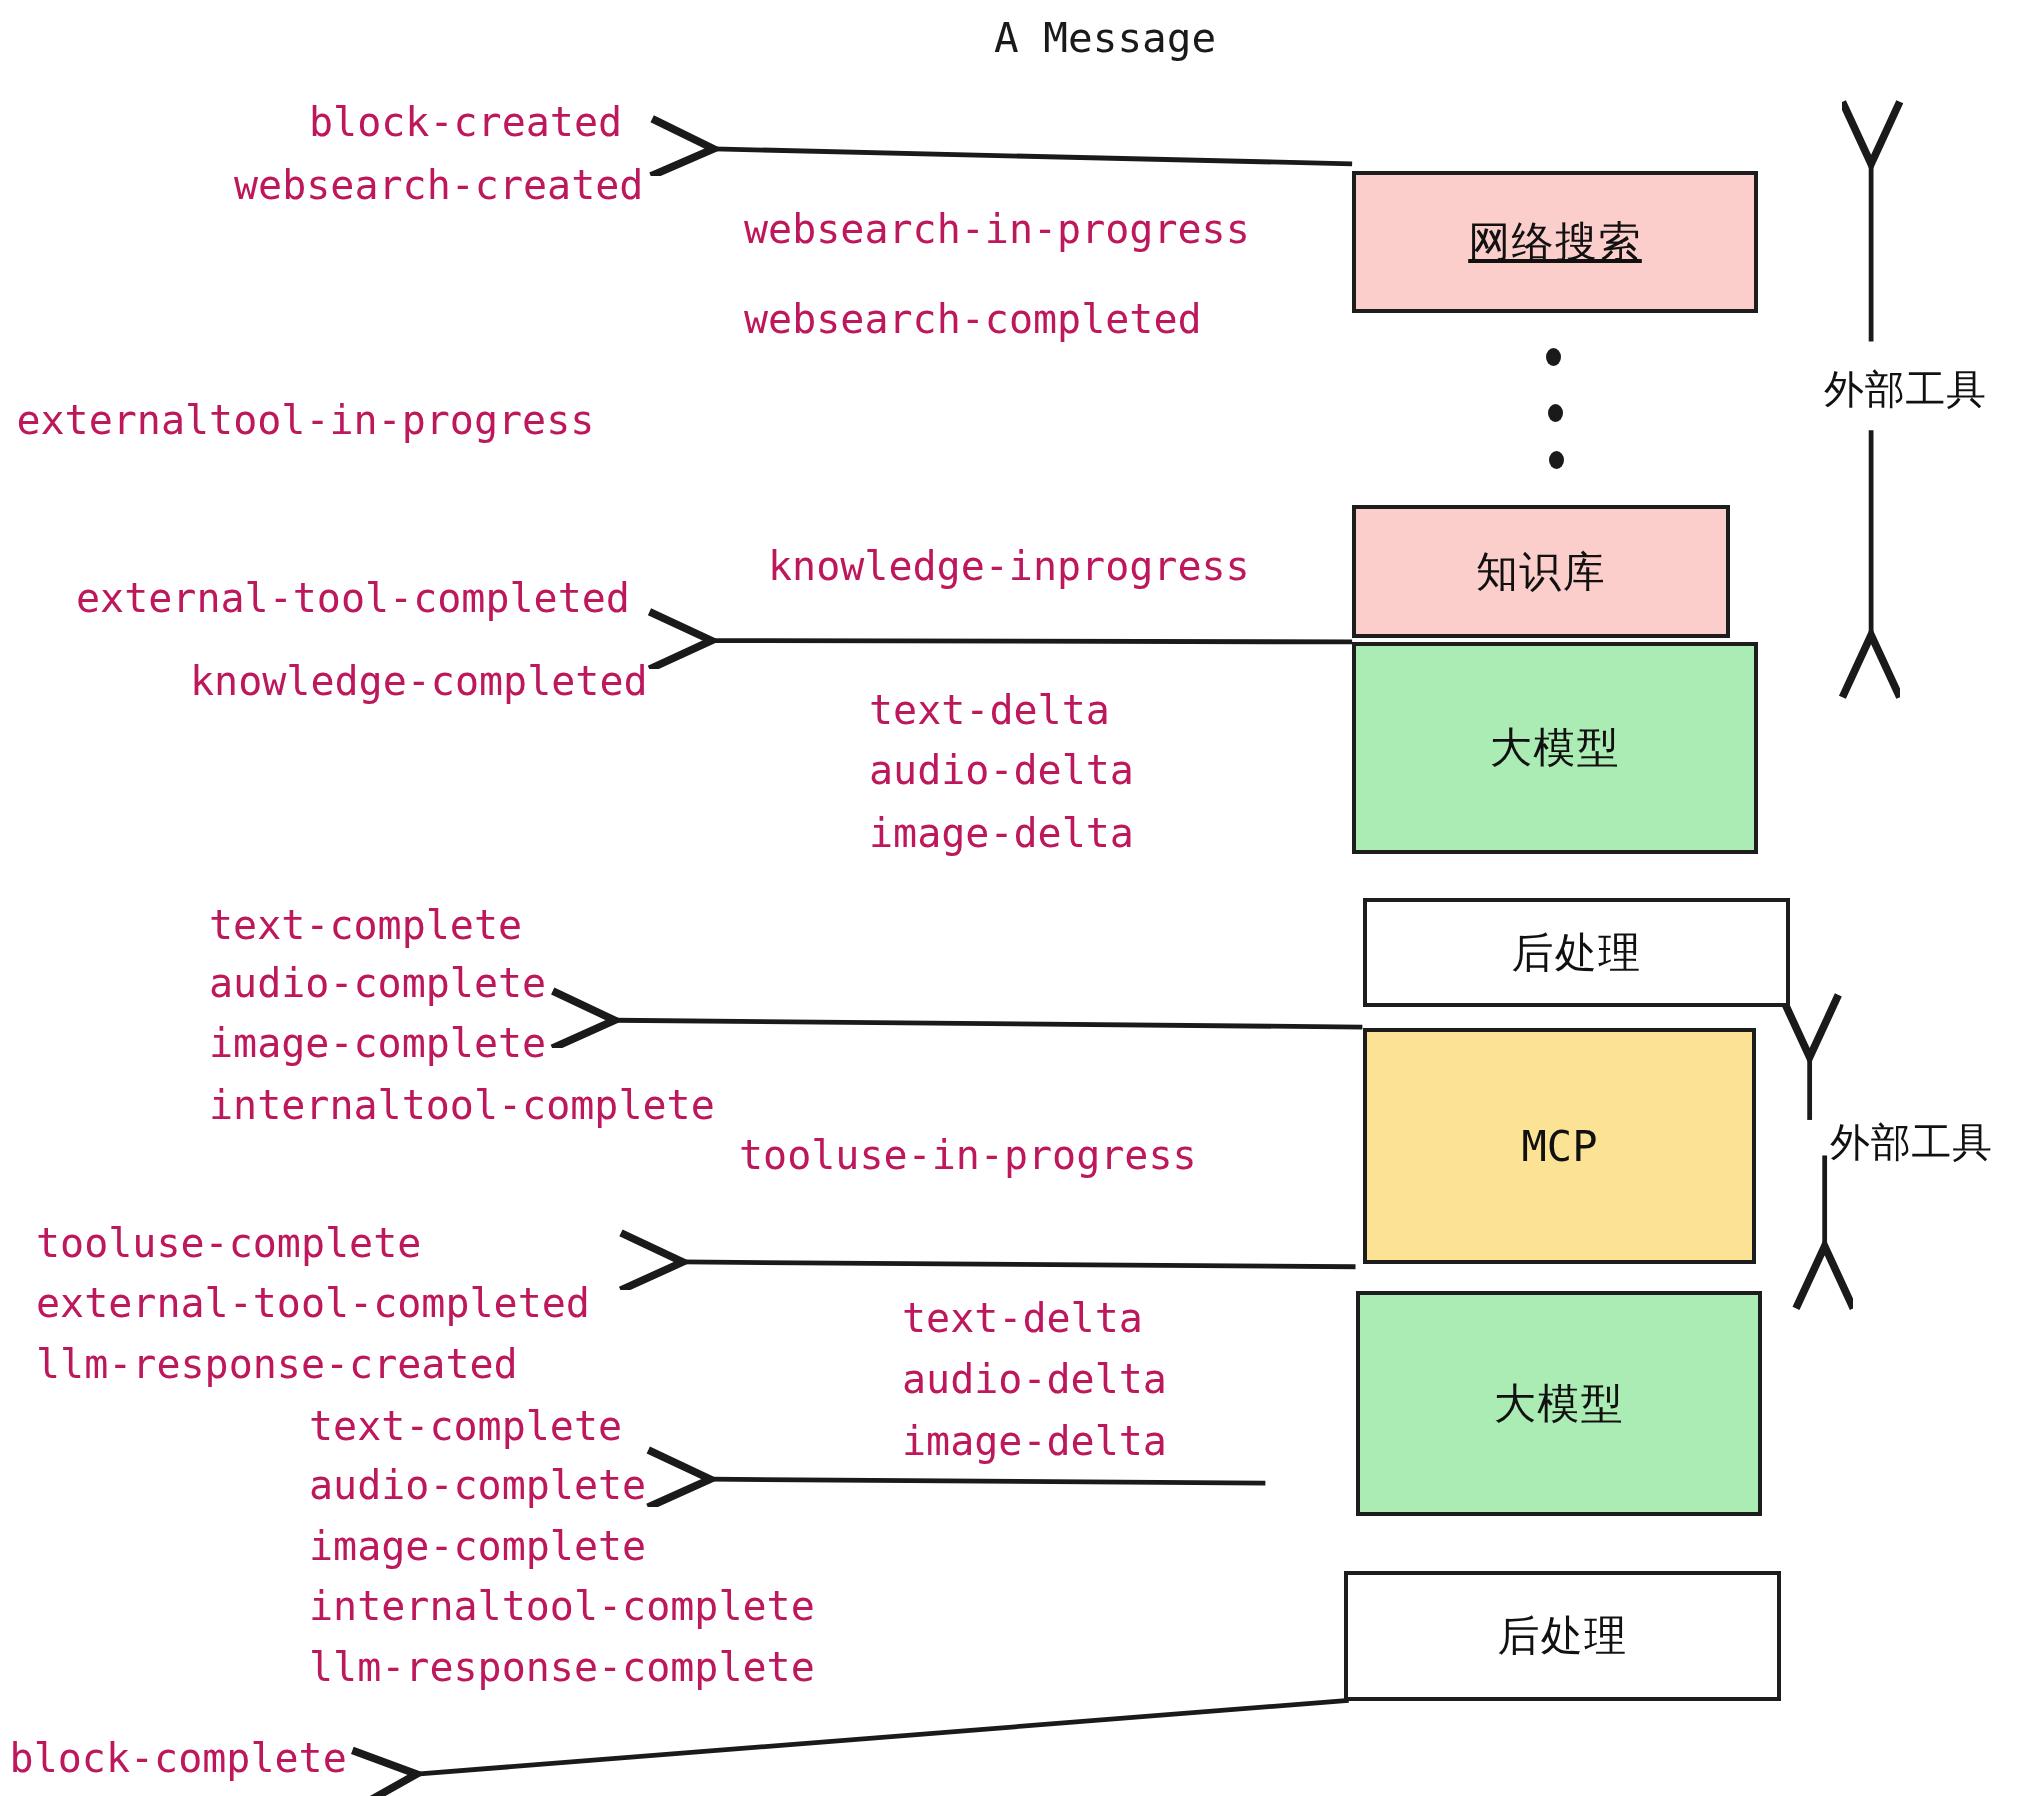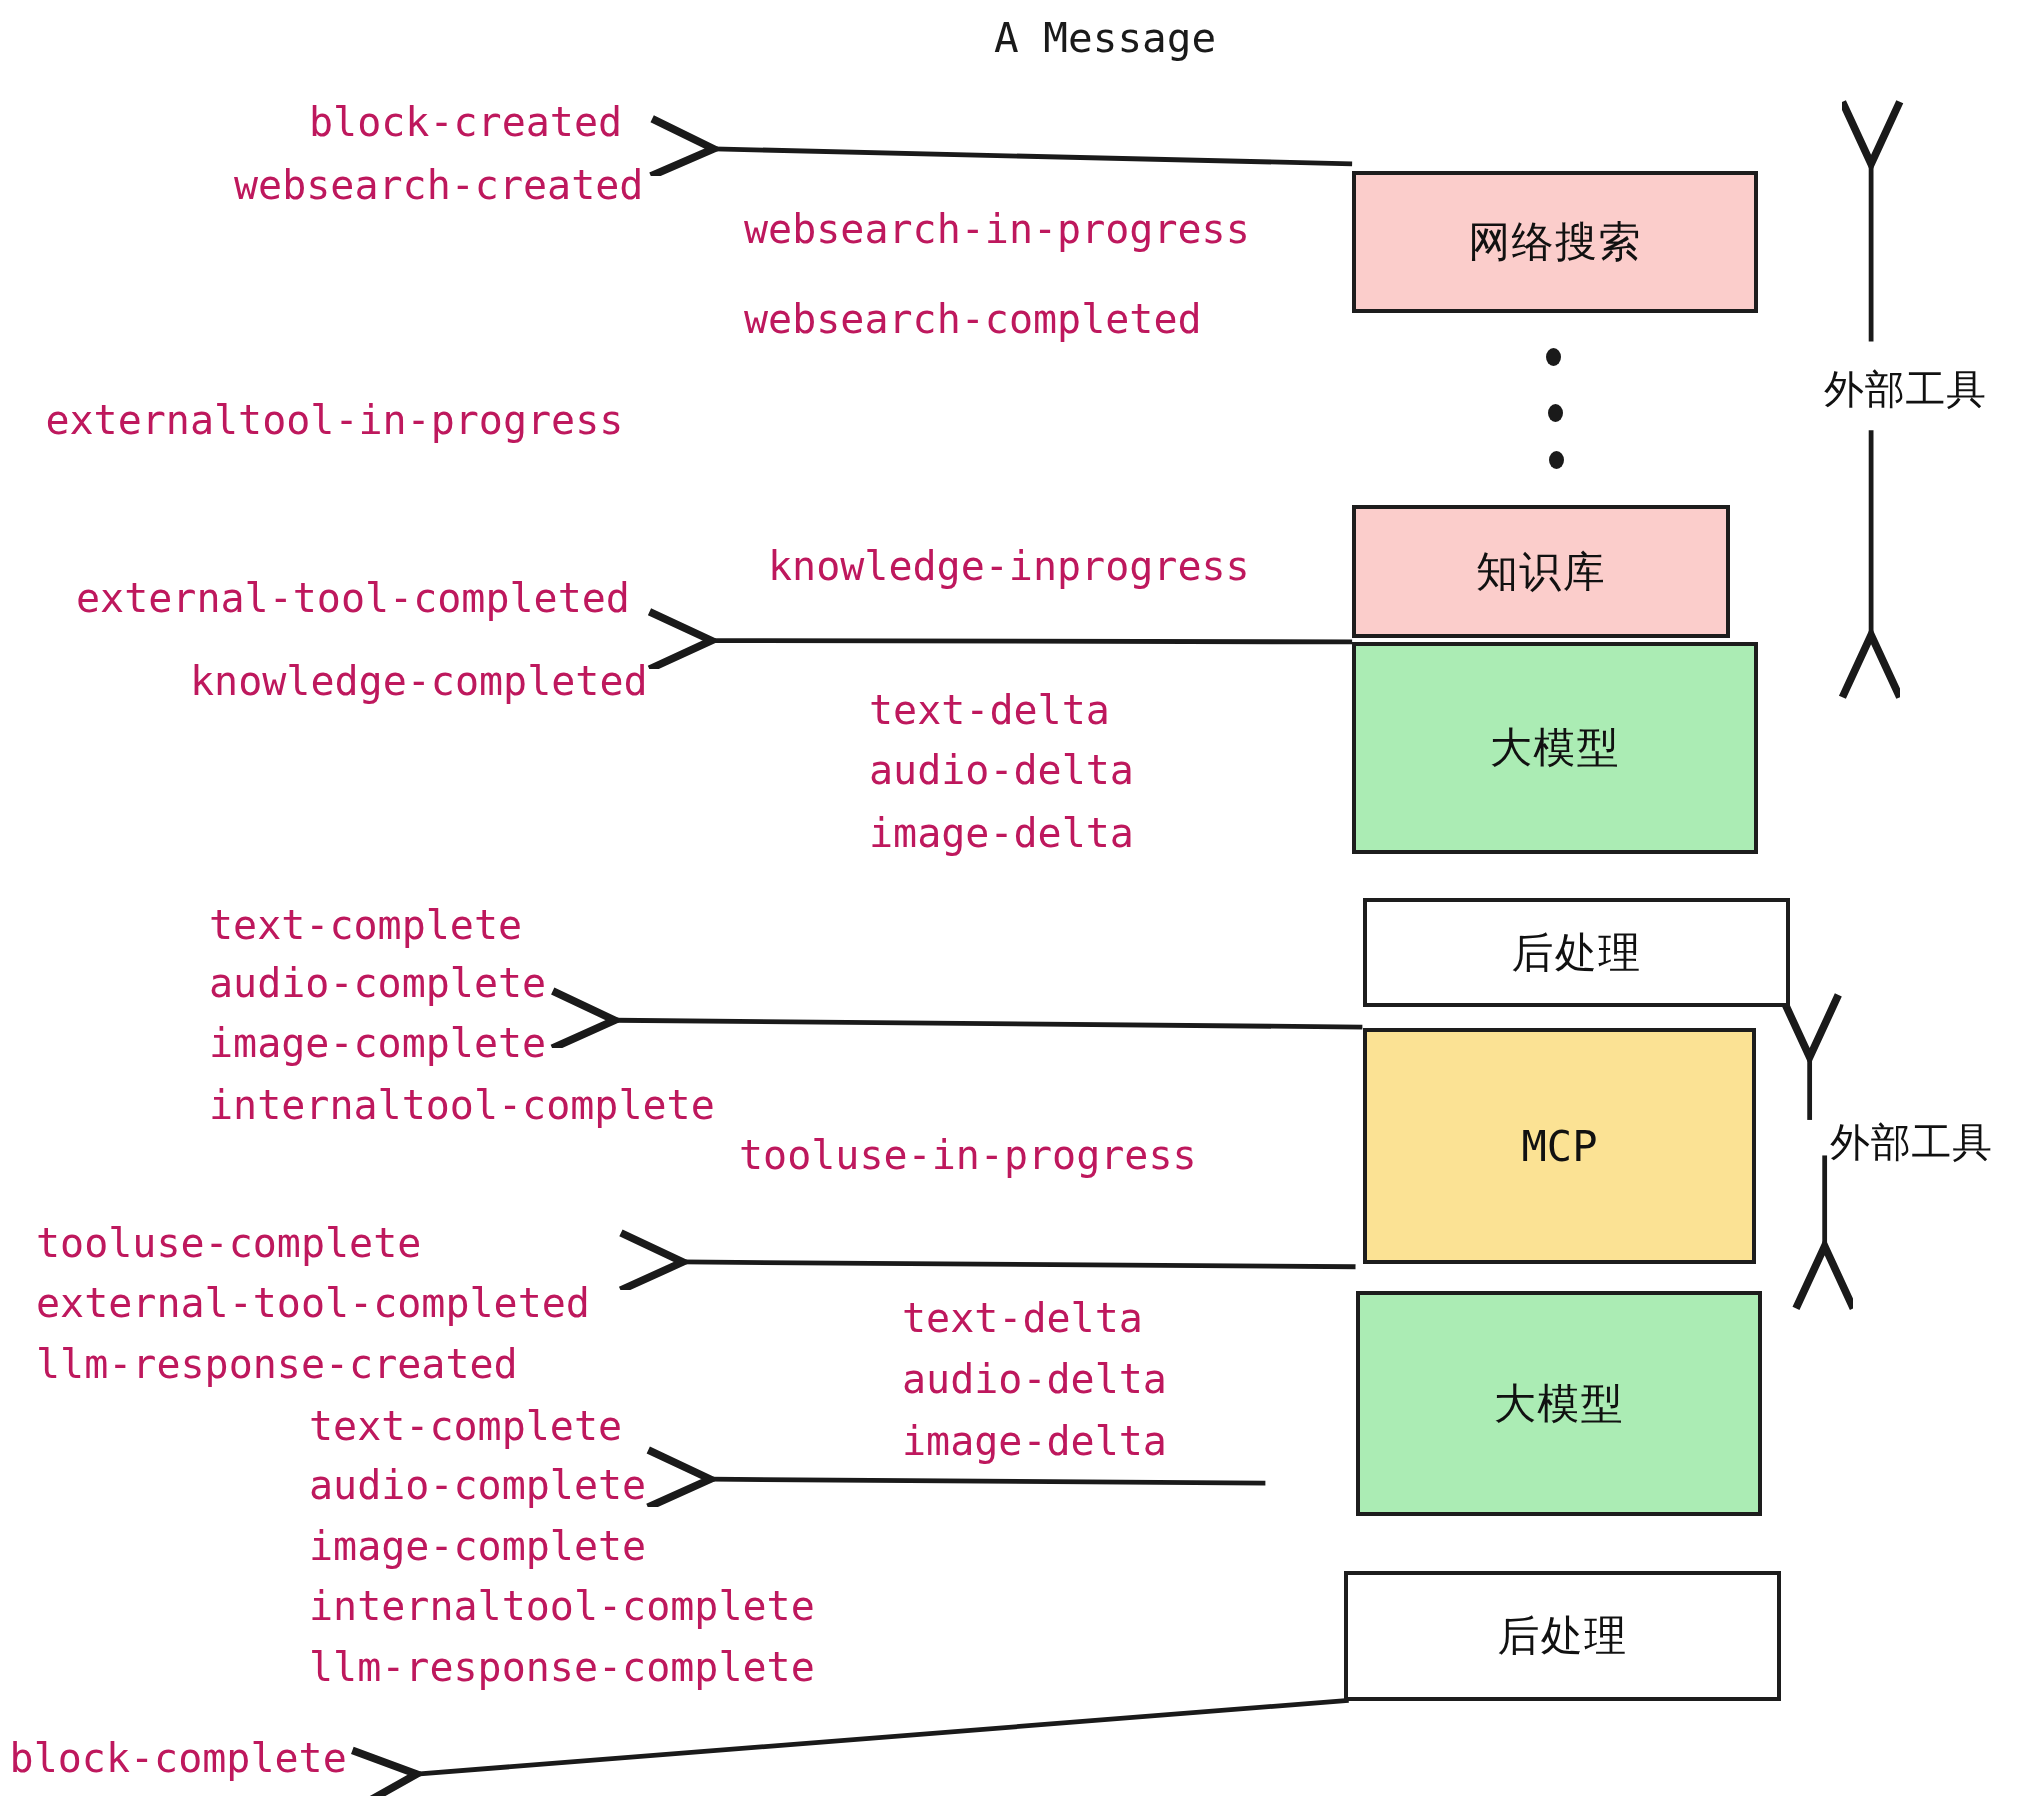--- a/index.html
+++ b/index.html
@@ -91,21 +91,21 @@
     <line x1="2740" y1="630" x2="2740" y2="930" stroke="#1a1a1a" stroke-width="7" marker-end="url(#ahu)"></line>
 
     <line x1="2650" y1="1640" x2="2650" y2="1548" stroke="#1a1a1a" stroke-width="7" marker-end="url(#ahu)"></line>
     <line x1="2672" y1="1692" x2="2672" y2="1825" stroke="#1a1a1a" stroke-width="7" marker-end="url(#ahu)"></line>
   </svg>
 
   <div class="lbl" style="left:309px;top:102px;">block-created</div>
   <div class="lbl" style="left:234px;top:165px;">websearch-created</div>
   <div class="lbl" style="left:744px;top:209px;">websearch-in-progress</div>
   <div class="lbl" style="left:744px;top:299px;">websearch-completed</div>
-  <div class="lbl" style="left:16.4px;top:400px;margin-left:29px;">externaltool-in-progress</div>
+  <div class="lbl" style="left:16.4px;top:400px;">externaltool-in-progress</div>
   <div class="lbl" style="left:768px;top:546px;">knowledge-inprogress</div>
   <div class="lbl" style="left:76px;top:578px;">external-tool-completed</div>
   <div class="lbl" style="left:190px;top:637px;margin-top:24px;">knowledge-completed</div>
 
   <div class="lbl" style="left:869px;top:690px;">text-delta</div>
   <div class="lbl" style="left:869px;top:750px;">audio-delta</div>
   <div class="lbl" style="left:869px;top:813px;">image-delta</div>
 
   <div class="lbl" style="left:209px;top:905px;">text-complete</div>
   <div class="lbl" style="left:209px;top:963px;">audio-complete</div>
@@ -121,21 +121,21 @@
   <div class="lbl" style="left:902px;top:1359px;">audio-delta</div>
   <div class="lbl" style="left:902px;top:1421px;">image-delta</div>
 
   <div class="lbl" style="left:309px;top:1406px;">text-complete</div>
   <div class="lbl" style="left:309px;top:1465px;">audio-complete</div>
   <div class="lbl" style="left:309px;top:1526px;">image-complete</div>
   <div class="lbl" style="left:309px;top:1586px;">internaltool-complete</div>
   <div class="lbl" style="left:309px;top:1647px;">llm-response-complete</div>
   <div class="lbl" style="left:9.6px;top:1738px;">block-complete</div>
 
-  <div class="box" style="left:1352px;top:171px;width:406px;height:142px;background:#fbcdcb;">
+  <div class="box" style="left:1352px;top:171px;width:406px;height:142px;background:#fbcdcb;text-decoration:underline;">
     <span>网络搜索</span>
   </div>
 
   <div class="box" style="left:1352px;top:505px;width:378px;height:133px;background:#fbcdcb;">
     <span>知识库</span>
   </div>
 
   <div class="box" style="left:1352px;top:642px;width:406px;height:212px;background:#abecb4;">
     <span>大模型</span>
   </div>

